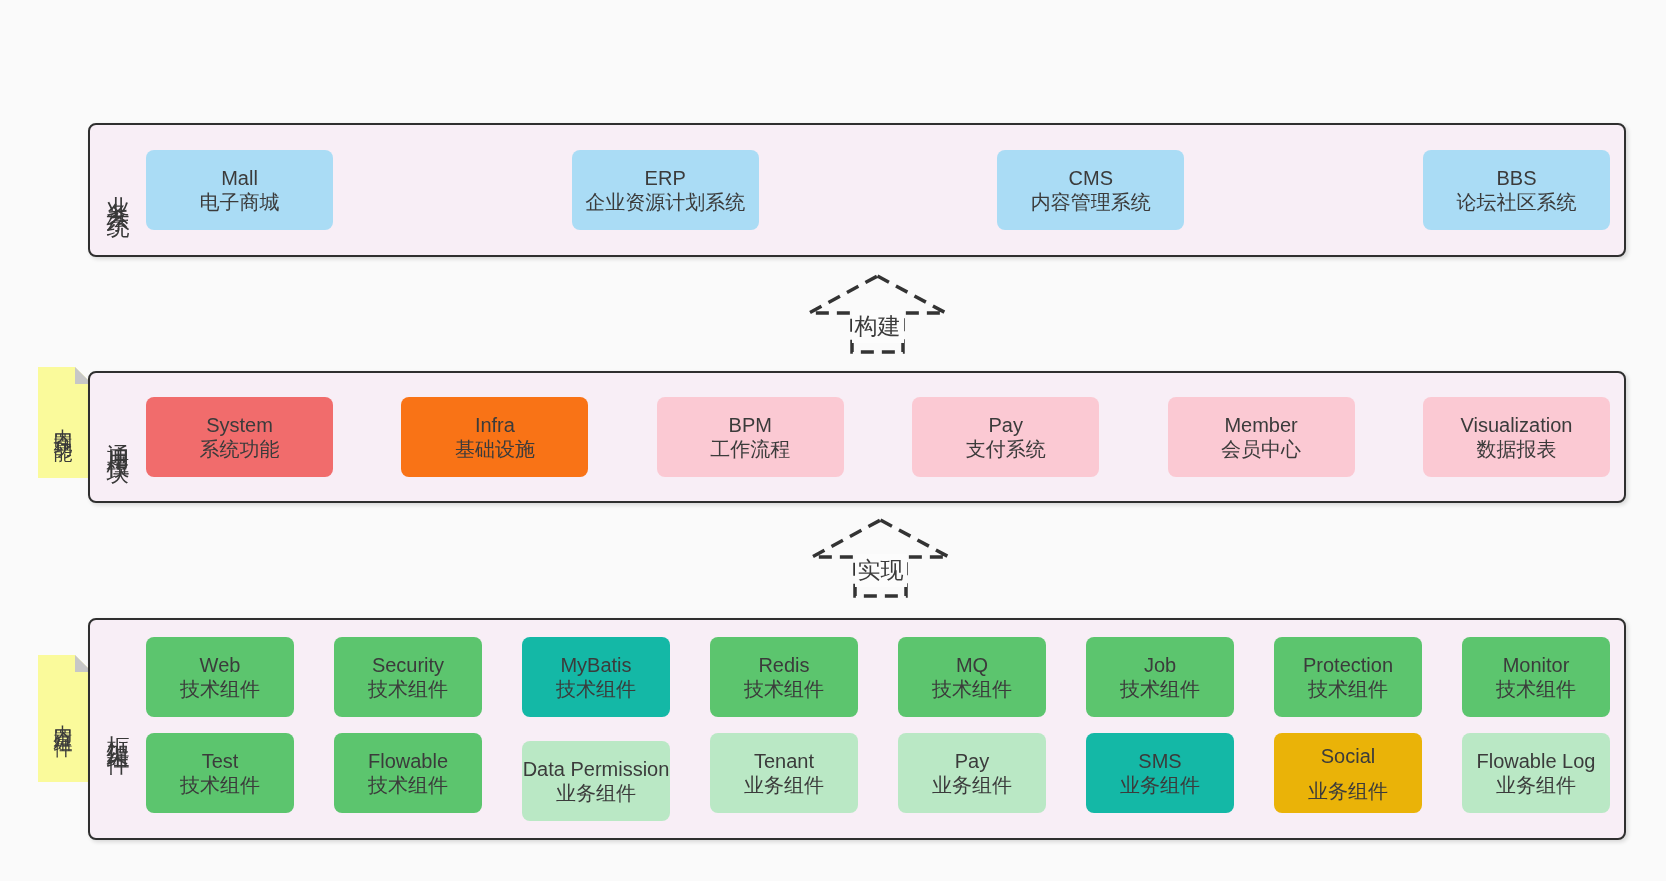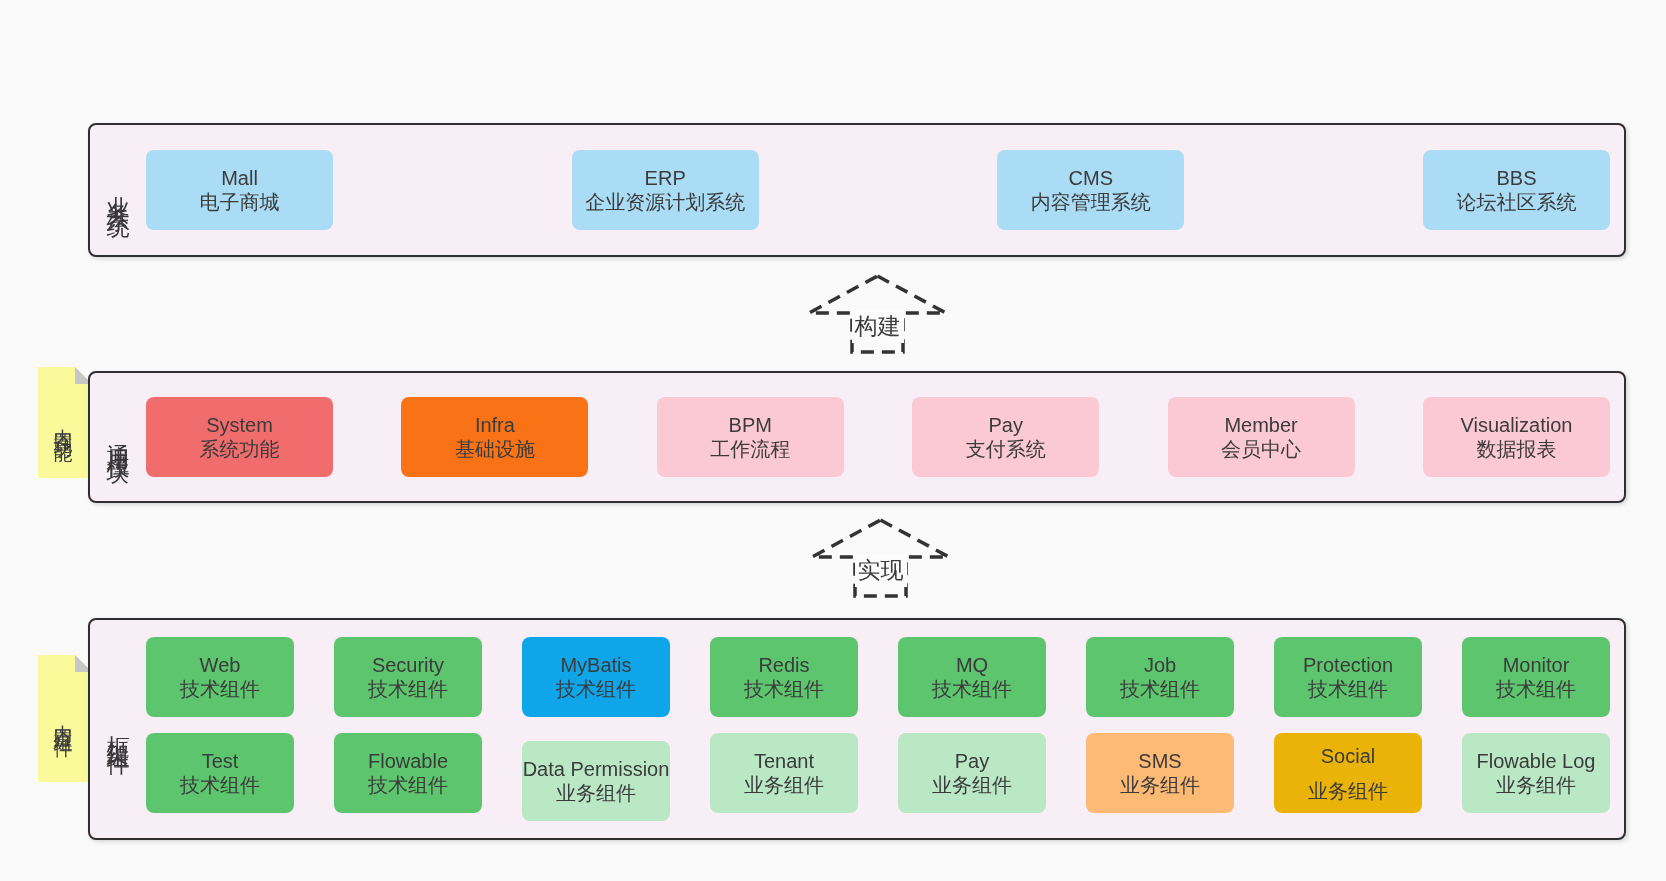--- a/index.html
+++ b/index.html
@@ -150,21 +150,21 @@
   <div class="rows-wrap">
     <div class="row">
       <div class="box w8" style="background: rgb(92, 197, 110);">
         <div class="bname">Web</div>
         <div class="bdesc">技术组件</div>
       </div>
       <div class="box w8" style="background: rgb(92, 197, 110);">
         <div class="bname">Security</div>
         <div class="bdesc">技术组件</div>
       </div>
-      <div class="box w8" style="background: #0ea5e9;">
+      <div class="box w8" style="background: #14b8a6;">
         <div class="bname">MyBatis</div>
         <div class="bdesc">技术组件</div>
       </div>
       <div class="box w8" style="background: rgb(92, 197, 110);">
         <div class="bname">Redis</div>
         <div class="bdesc">技术组件</div>
       </div>
       <div class="box w8" style="background: rgb(92, 197, 110);">
         <div class="bname">MQ</div>
         <div class="bdesc">技术组件</div>
@@ -196,21 +196,21 @@
         <div class="bdesc">业务组件</div>
       </div>
       <div class="box w8" style="background: rgb(186, 232, 197);">
         <div class="bname">Tenant</div>
         <div class="bdesc">业务组件</div>
       </div>
       <div class="box w8" style="background: rgb(186, 232, 197);">
         <div class="bname">Pay</div>
         <div class="bdesc">业务组件</div>
       </div>
-      <div class="box w8" style="background: #fdba74;">
+      <div class="box w8" style="background: #14b8a6;">
         <div class="bname">SMS</div>
         <div class="bdesc">业务组件</div>
       </div>
       <div class="box w8" style="background: #eab308; gap: 11px;">
         <div class="bname">Social</div>
         <div class="bdesc">业务组件</div>
       </div>
       <div class="box w8" style="background: rgb(186, 232, 197);">
         <div class="bname">Flowable Log</div>
         <div class="bdesc">业务组件</div>

